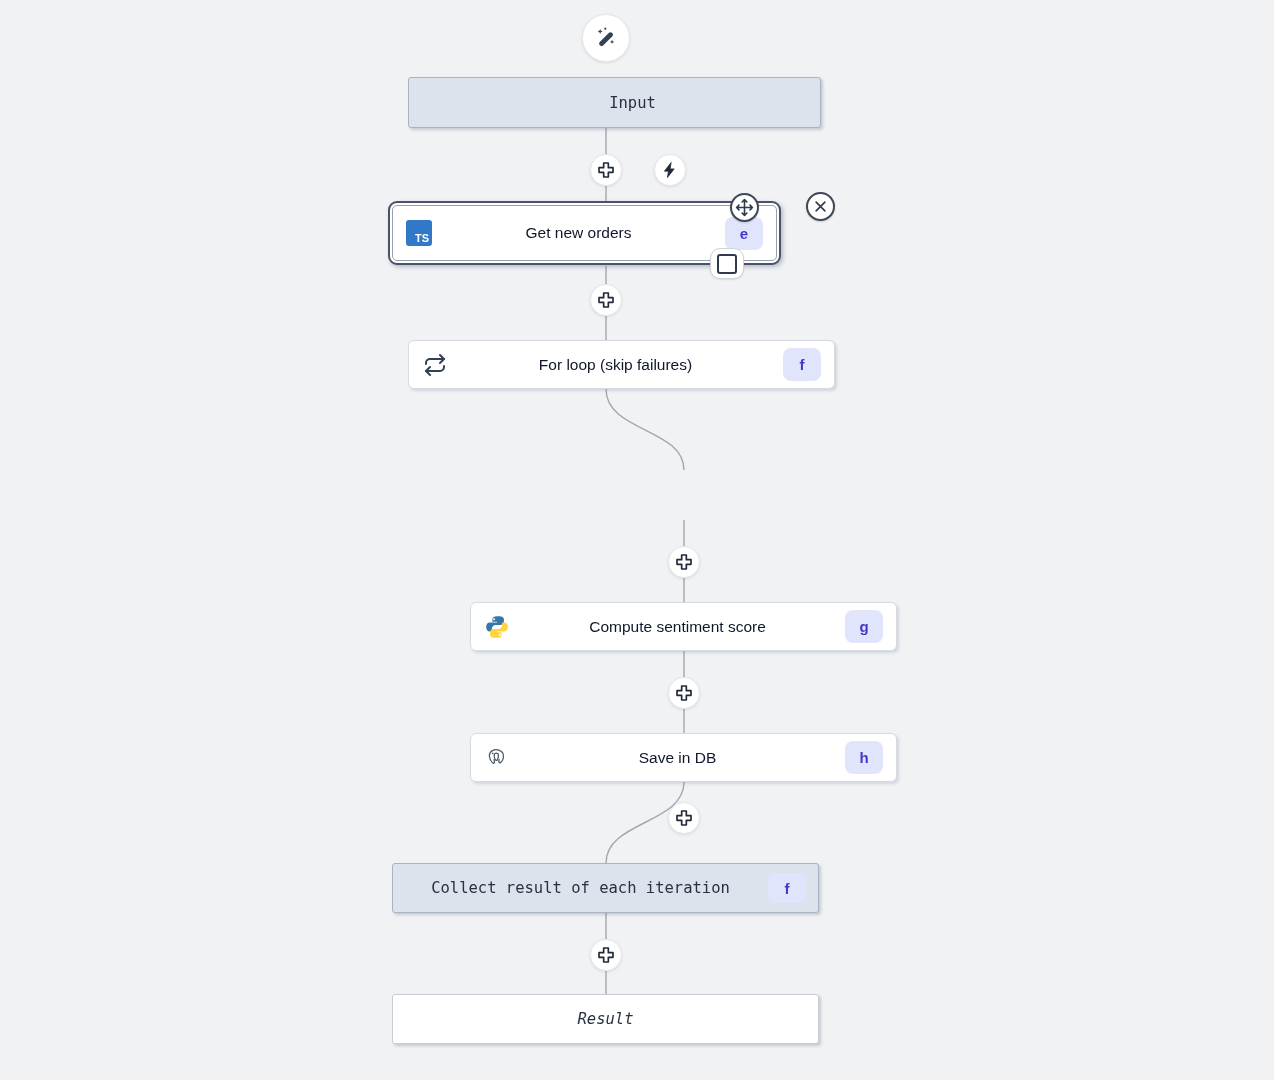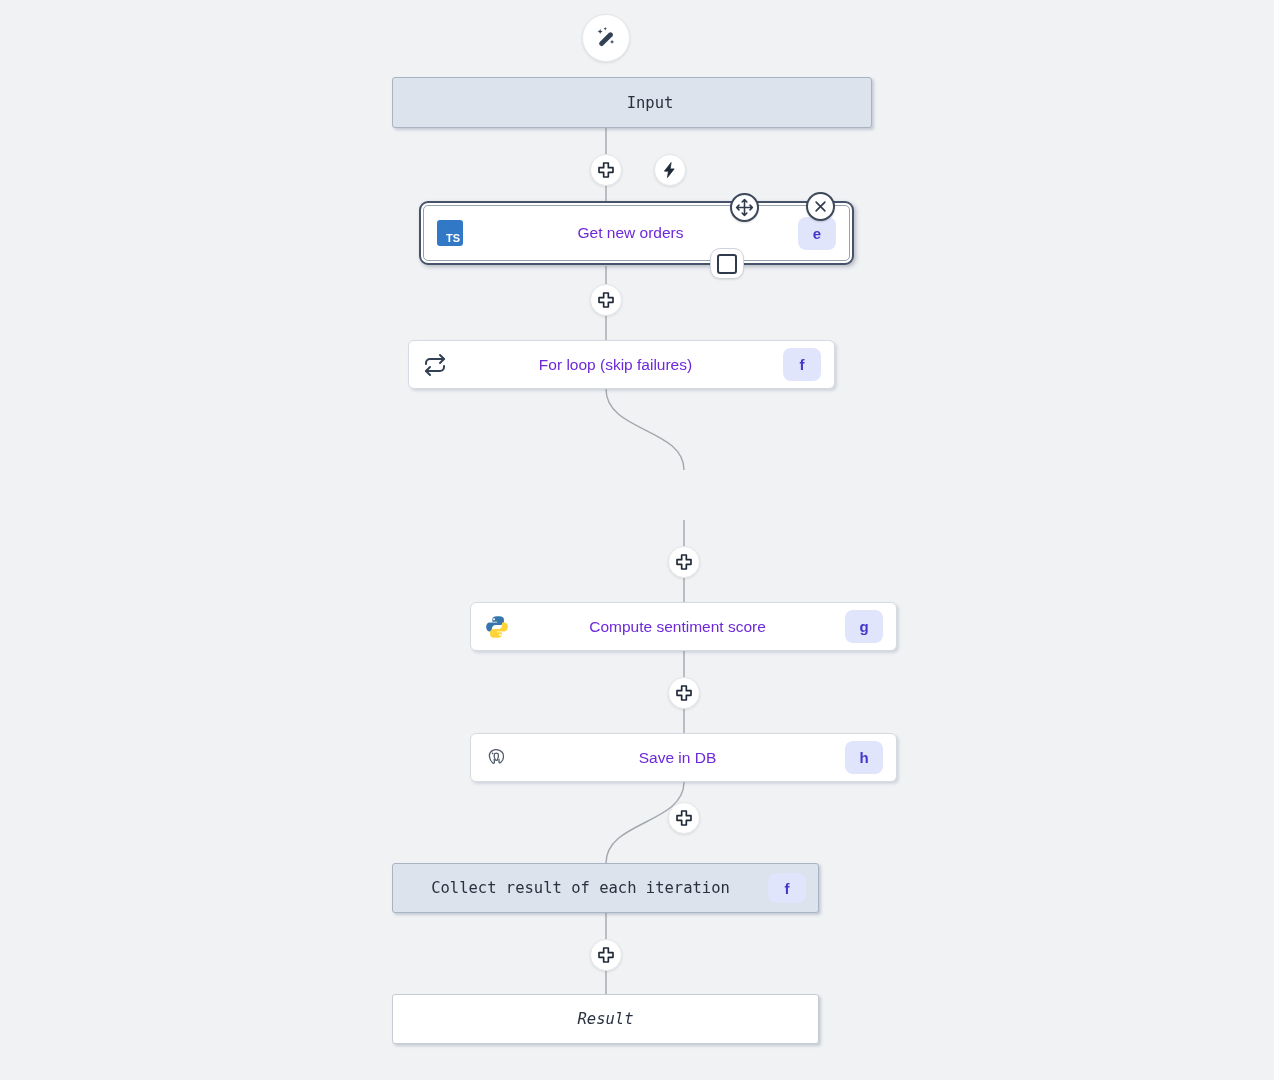--- a/index.html
+++ b/index.html
@@ -50,21 +50,21 @@
   }
   .snode.abs { position:absolute; }
   .selected-wrap {
     position:absolute; box-sizing:border-box;
     border:2.5px solid #47526b; border-radius:9px; background:#fff; padding:2px;
     box-shadow:2px 2px 4px rgba(71,85,105,.35);
   }
   .selected-wrap .snode { width:100%; height:100%; border:1px solid #97a0ad; border-radius:5px; box-shadow:none; }
 
   .nicon { width:26px; height:26px; margin-left:13px; flex:0 0 auto; display:flex; align-items:center; justify-content:center; }
-  .slabel { flex:1; text-align:center; font-size:15.5px; color:#6d28d9; }
+  .slabel { flex:1; text-align:center; font-size:15.5px; color:#0f172a; }
   .badge {
     flex:0 0 auto; margin-right:13px; min-width:38px; height:33px;
     display:flex; align-items:center; justify-content:center;
     border-radius:8px; background:#e0e5fb; color:#4338ca;
     font-weight:bold; font-size:15px; font-family:"Liberation Sans", sans-serif;
   }
   .vnode .badge { height:30px; margin-right:12px; }
 
   .ts-box {
     width:26px; height:26px; background:#3178c6; border-radius:3px;
@@ -89,36 +89,36 @@
     <path d="M606 913 V994"></path>
   </svg>
 
   <button class="circle-btn wand-btn">
     <svg class="glyph" width="26" height="26" viewBox="0 0 24 24">
       <path fill="#334155" d="M9.3 18.9a2.2 2.2 0 0 1-3.1-3.1l8.6-8.6a2.2 2.2 0 0 1 3.1 3.1z"></path>
       <path fill="#334155" d="M6.6 3.8l.7 1.6 1.6.7-1.6.7-.7 1.6-.7-1.6-1.6-.7 1.6-.7zM11.3 1.9l.5 1.1 1.1.5-1.1.5-.5 1.1-.5-1.1-1.1-.5 1.1-.5zM17.6 13.6l.6 1.4 1.4.6-1.4.6-.6 1.4-.6-1.4-1.4-.6 1.4-.6z"></path>
     </svg>
   </button>
 
-  <div class="vnode" style="left:392px; top:77px; width:480px; height:51px;padding-left:36px;">
+  <div class="vnode" style="left:408px; top:77px; width:413px; height:51px;padding-left:36px;">
     <span class="vlabel">Input</span>
   </div>
 
   <button class="circle-btn mini-btn" style="left:590px; top:154px;">
     <svg class="glyph" width="20" height="20" viewBox="0 0 24 24">
       <path d="M9.2 3.6h5.6v5.6h5.6v5.6h-5.6v5.6H9.2v-5.6H3.6V9.2h5.6z" fill="#fff" stroke="#1f2937" stroke-width="2" stroke-linejoin="round"></path>
     </svg>
   </button>
   <button class="circle-btn mini-btn" style="left:654px; top:154px;">
     <svg class="glyph" width="18" height="18" viewBox="0 0 24 24">
       <path d="M13.5 2 4.5 13.5h5.4L8.6 22l9-11.5h-5.4z" fill="#1f2937" stroke="#1f2937" stroke-width="1" stroke-linejoin="round"></path>
     </svg>
   </button>
 
-  <div class="selected-wrap" style="left:388px; top:201px; width:435px; height:64px;margin-left:31px;">
+  <div class="selected-wrap" style="left:388px; top:201px; width:393px; height:64px;">
     <div class="snode">
       <span class="nicon ts-box">
           <span>TS</span>
         </span>
       <span class="slabel">Get new orders</span>
       <span class="badge">e</span>
     </div>
   </div>
   <button class="ctl-btn" style="left:730px; top:193px;">
     <svg class="glyph" width="19" height="19" viewBox="0 0 24 24" fill="none" stroke="#2f3a4c" stroke-width="2" stroke-linecap="round" stroke-linejoin="round">

